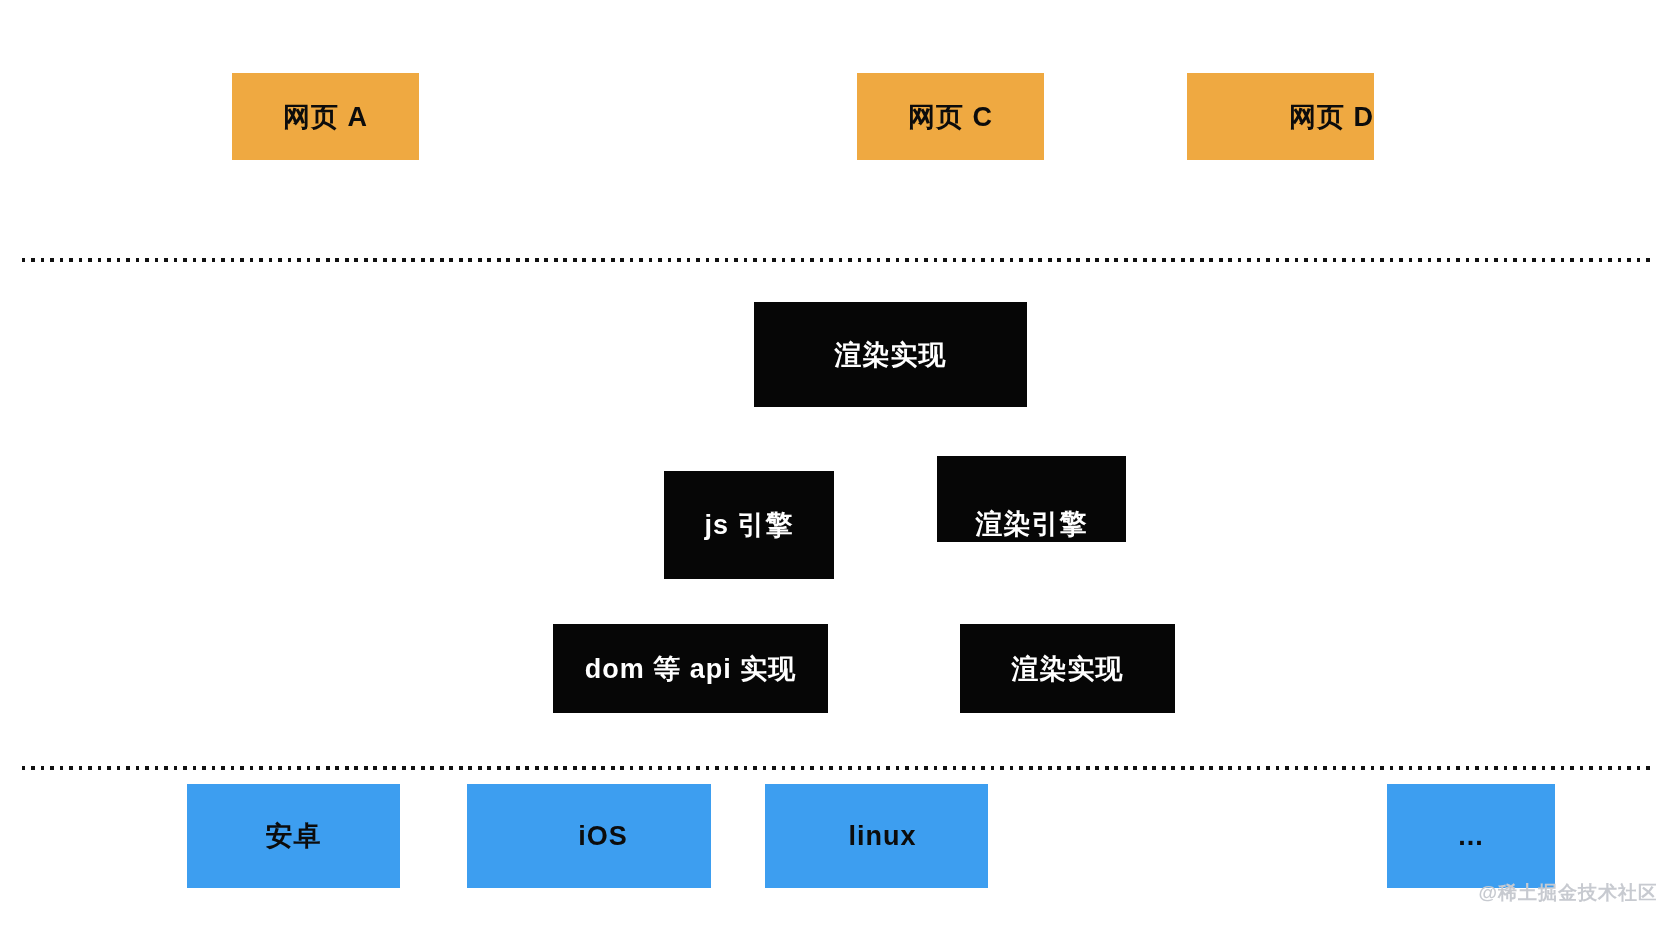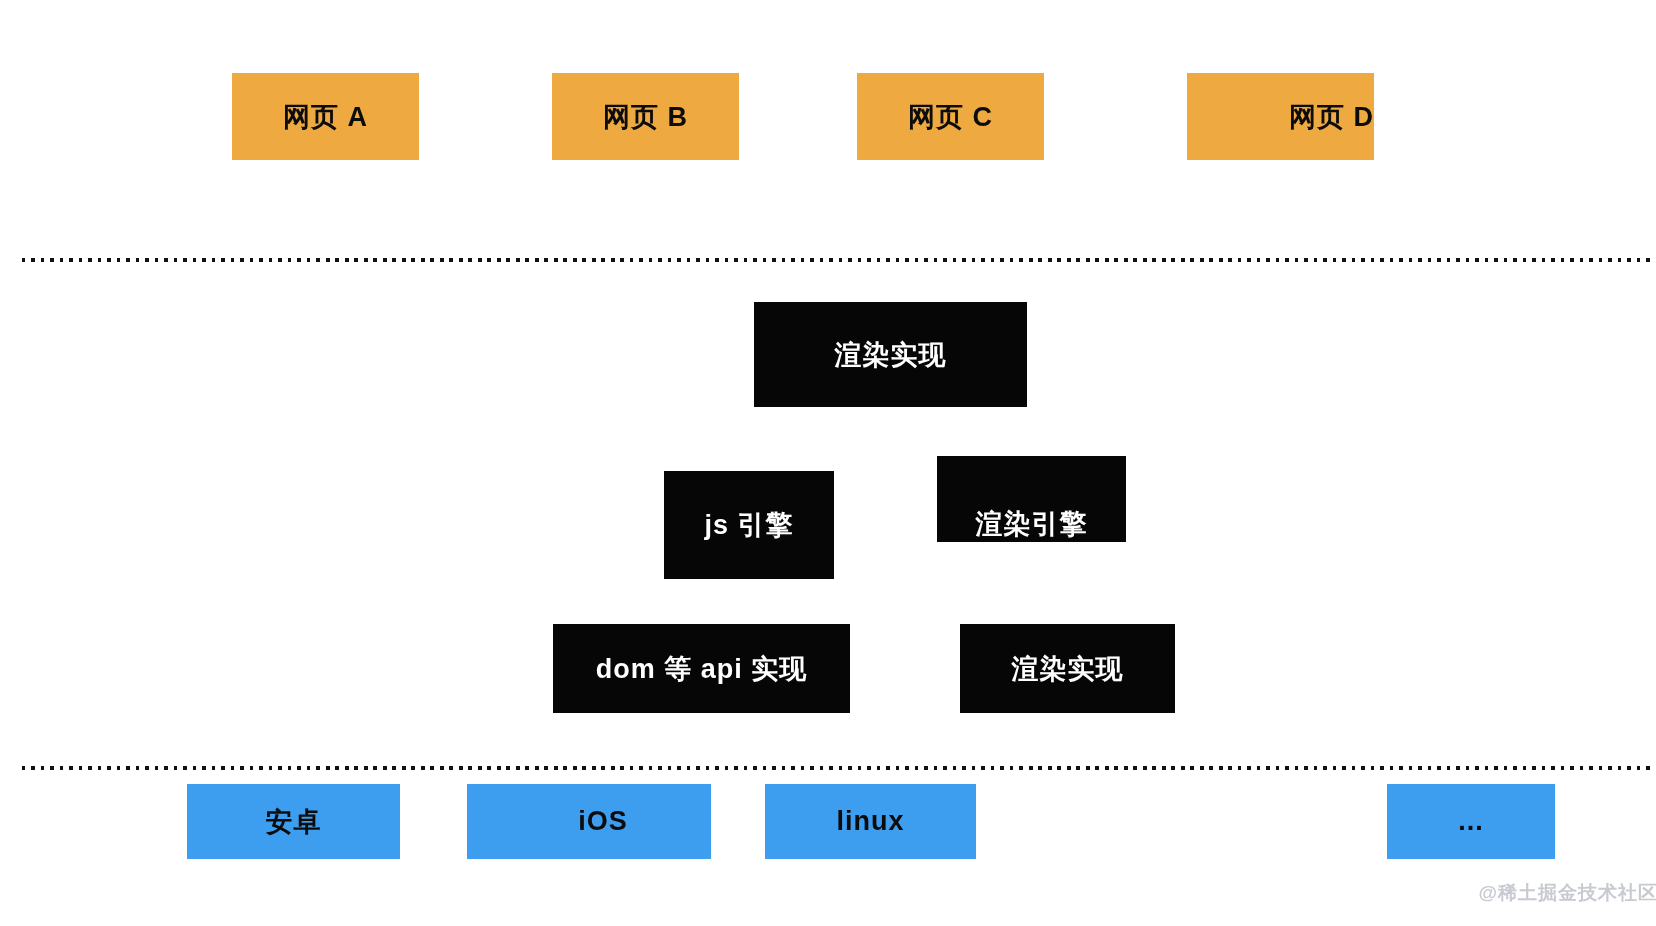--- a/index.html
+++ b/index.html
@@ -55,53 +55,50 @@
   .divider-top{top:258px;}
   .divider-bottom{top:766px;}
 
   .engine-box{
     background:var(--engine-box);
     color:var(--engine-text);
   }
   .browser-engine{left:732px;top:302px;width:273px;height:105px;}
   .js-engine{left:642px;top:471px;width:170px;height:108px;justify-content:center;}
   .render-engine{left:915px;top:456px;width:189px;height:86px;align-items:flex-end;}
-  .dom-api{left:531px;top:624px;width:297px;height:89px;}
+  .dom-api{left:531px;top:624px;width:275px;height:89px;}
   .render-impl{left:938px;top:624px;width:215px;height:89px;}
 
   .platform-box{
     background:var(--platform-box);
     color:var(--box-text);
-    top:784px;height:75px;
+    top:784px;height:104px;
   }
   .pf-android{left:165px;width:213px;}
   .pf-ios{left:445px;width:216px;padding-left:28px;}
-  .pf-linux{left:743px;width:211px;}
+  .pf-linux{left:743px;width:211px;padding-left:12px;}
   .pf-windows{left:1067px;width:214px;}
   .pf-more{left:1365px;width:168px;}
 
   .watermark{
     position:absolute;
     right:20px;top:880px;
     font-size:19px;
     font-weight:700;
     letter-spacing:1px;
     color:var(--watermark-text);
   }
 </style>
 </head>
 <body>
 
 <div class="canvas">
 
   <div class="box webpage-box wp-a">
     <span>网页 A</span>
-  </div>
-  <div class="box webpage-box wp-b">
-    <span>网页 B</span>
   </div>
   <div class="box webpage-box wp-c">
     <span>网页 C</span>
   </div>
   <div class="box webpage-box wp-d">
     <span>网页 D</span>
   </div>
 
   <div class="divider divider-top"></div>
 

